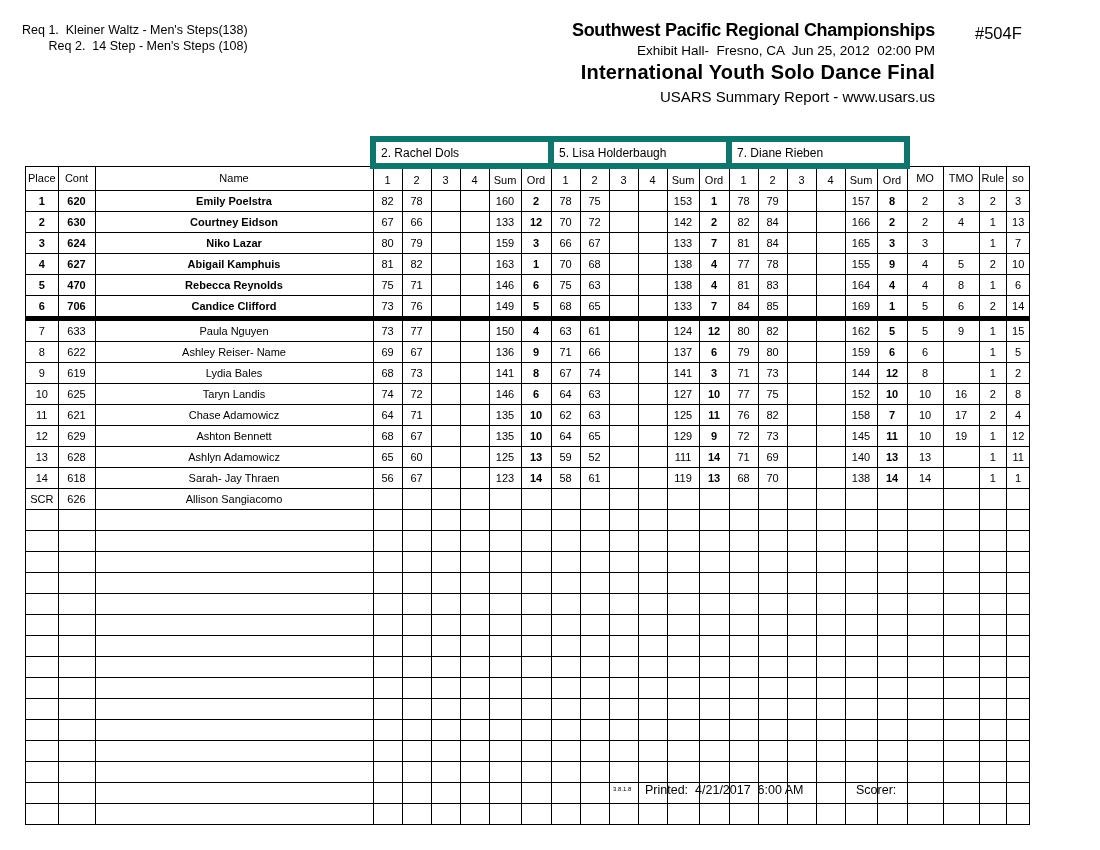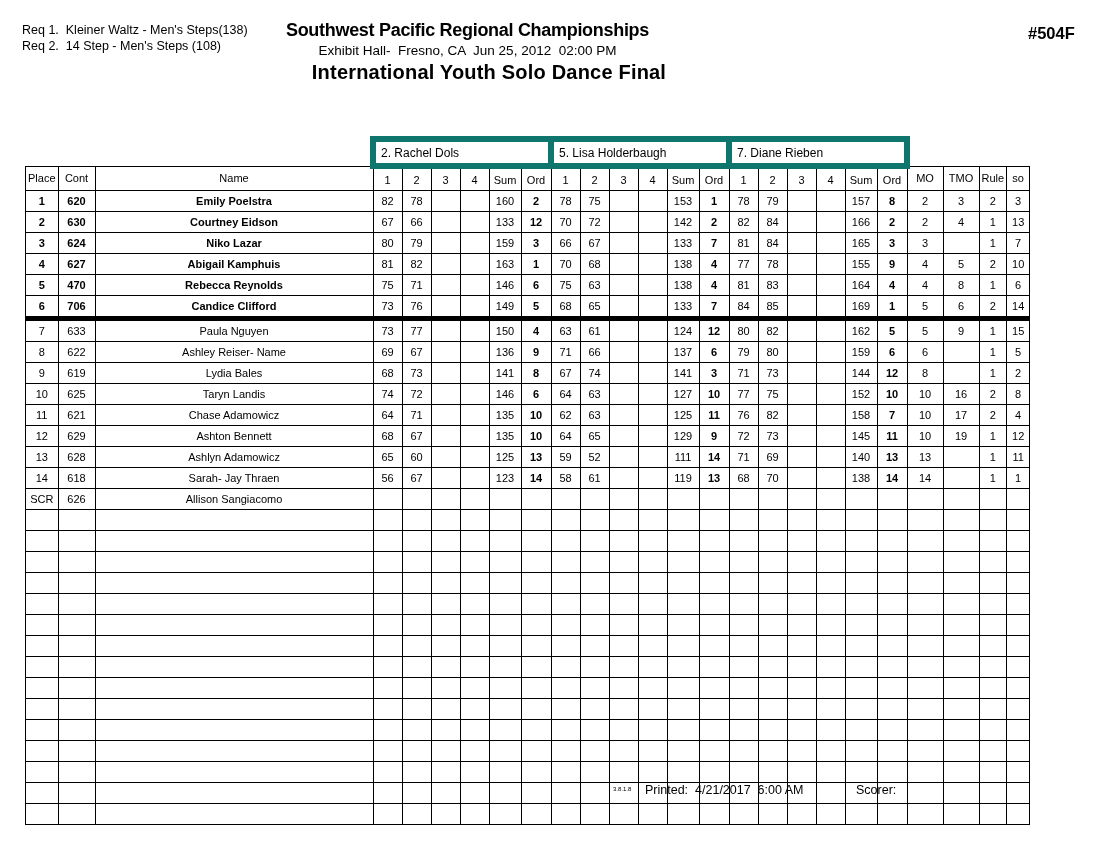--- a/index.html
+++ b/index.html
@@ -1,31 +1,31 @@
 <!DOCTYPE html>
 <html><head>
 <meta charset="utf-8">
 <style>
   html,body { margin:0; padding:0; }
   body {
     width:1100px; height:850px; background:#ffffff; color:#000;
     font-family:"Liberation Sans", sans-serif; position:relative; overflow:hidden;
   }
-  .pre { white-space:pre; }
+  .pre { white-space:pre;text-align:right; }
 
   
   .req-block { position:absolute; left:22px; top:22px; font-size:12.5px; line-height:16px; }
 
   
   .center-header { position:absolute; left:0; top:20px; width:935px; text-align:center; }
   .title        { font-size:18px; font-weight:bold; letter-spacing:-0.3px; }
   .venue        { font-size:13.5px; margin-top:2px; }
   .event-title  { font-size:20px; font-weight:bold; margin-top:3px; letter-spacing:0.2px;padding-left:43px; }
   .report-line  { font-size:15px; margin-top:4px; }
-  .event-number { position:absolute; left:1028px; top:24px; font-size:16.5px; font-weight:bold; }
+  .event-number { position:absolute; left:975px; top:24px; font-size:16.5px; font-weight:normal; }
 
   
   table.results {
     position:absolute; left:25px; top:136px;
     border-collapse:collapse; table-layout:fixed;
   }
   table.results td {
     border:1px solid #000; font-size:11px; height:20px;
     padding:0 2px; overflow:hidden; white-space:nowrap; text-align:center;
   }
@@ -48,20 +48,21 @@
 
 <div class="req-block">
   <div class="pre">Req 1.  Kleiner Waltz - Men's Steps(138)</div>
   <div class="pre">Req 2.  14 Step - Men's Steps (108)</div>
 </div>
 
 <div class="center-header">
   <div class="title pre">Southwest Pacific Regional Championships</div>
   <div class="venue pre">Exhibit Hall-  Fresno, CA  Jun 25, 2012  02:00 PM</div>
   <div class="event-title pre">International Youth Solo Dance Final</div>
+  <div class="report-line pre">USARS Summary Report - www.usars.us</div>
 </div>
 
 <div class="event-number">#504F</div>
 
 <table class="results">
   <colgroup id="cols">
       <col style="width: 32px;">
       <col style="width: 37px;">
       <col style="width: 278px;">
       <col style="width: 29px;">

